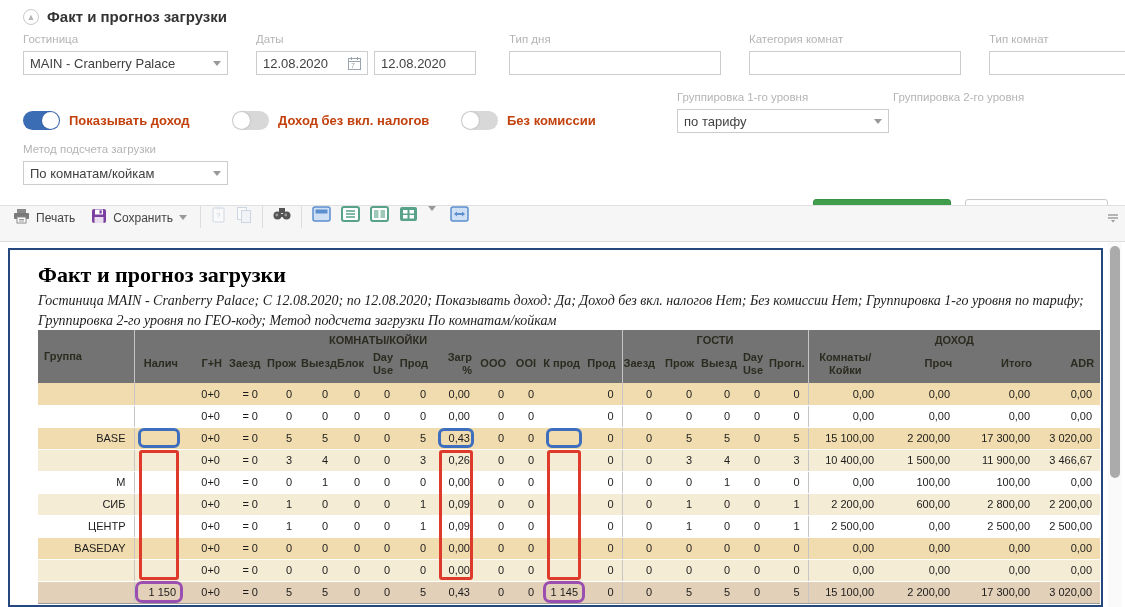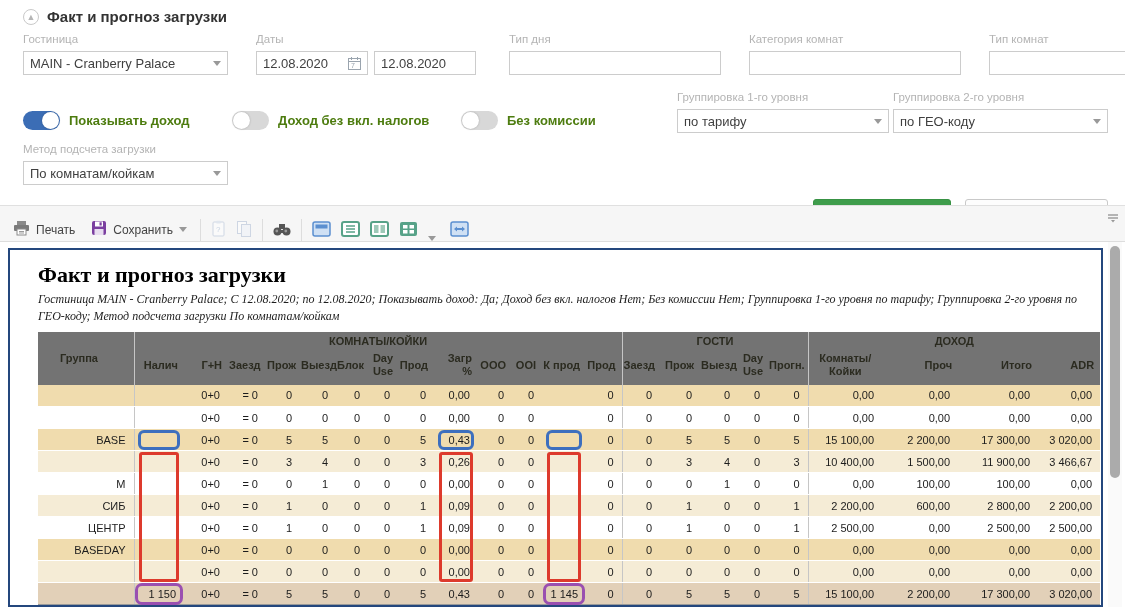--- a/index.html
+++ b/index.html
@@ -26,51 +26,51 @@
   .cal-icon { color:#9aa4ae; display:flex; }
   .row2 { margin-top:16px; display:grid; grid-template-columns:205px 225px 212px 212px 215px; column-gap:4px; }
   .toggle-wrap { display:flex; align-items:center; gap:9px; padding-top:16px; }
   .toggle { width:37px; height:19px; border-radius:10px; position:relative; cursor:pointer; flex:0 0 auto; }
   .toggle.on  { background:#3b6db5; }
   .toggle.off { background:#d8d8d8; }
   .knob { width:17px; height:17px; border-radius:50%; background:#fff; position:absolute; top:1px;
     box-shadow:0 0 2px rgba(0,0,0,.25); }
   .toggle.on  .knob { right:1px; }
   .toggle.off .knob { left:1px; }
-  .toggle-label { font-size:13px; font-weight:bold; color:#4d7c0f; }
+  .toggle-label { font-size:13px; font-weight:bold; color:#c2410c; }
   .row3 { margin-top:10px; width:205px; }
   .btn-row { margin-top:14px; display:flex; justify-content:flex-end; gap:14px; padding-right:17px; }
   .btn { height:27px; padding:0 18px; font-size:13px; border-radius:3px; cursor:pointer;
     display:flex; align-items:center; }
   .btn-green { background:#3f9d4c; border:1px solid #389244; color:#fff; }
   .btn-plain { background:#fdfdfd; border:1px solid #c9c9c9; color:#555; }
 
   
   .toolbar { height:37px; border-top:1px solid #e0e0e0; border-bottom:1px solid #ddd;
-    background:#f6f6f6; display:flex; align-items:flex-end; gap:10px; padding:0 10px; position:relative; }
+    background:#f6f6f6; display:flex; align-items:flex-start; gap:10px; padding:0 10px; position:relative; }
   .tbtn { display:flex; align-items:center; gap:6px; font-size:12px; color:#444; cursor:pointer; padding:2px 3px; }
   .tsep { width:1px; height:22px; background:#ddd; }
   .dim { opacity:.55; }
   .splitter { position:absolute; right:6px; top:3px; color:#999; }
 
   
   .report-region { position:relative; height:365px; }
   .report-panel { margin:6px 0 0 8px; width:1095px; height:359px; border:2px solid #24477d;
     background:#fff; padding:12px 4px 0 28px; overflow:hidden; }
   .rep-title { font-family:"Liberation Serif", serif; font-size:22px; font-weight:bold; color:#000;
     margin-bottom:3px; }
-  .rep-sub { font-family:"Liberation Serif", serif; font-style:italic; font-size:12px; color:#1d1d1d;
-    line-height:1.4; width:1052px; margin-bottom:7px; }
+  .rep-sub { font-family:"Liberation Serif", serif; font-style:italic; font-size:14px; color:#1d1d1d;
+    line-height:1.4; width:1052px; }
   .table-wrap { position:relative; width:1062px; }
   table.rep { border-collapse:collapse; table-layout:fixed; width:1062px; font-size:11px; color:#1c1c1c; }
   table.rep th { background:#737373; color:#2b2b20; font-weight:bold; font-size:11px; line-height:1.15; }
   th.gh { height:16px; text-align:center; vertical-align:bottom; padding-top:2px; }
   th.ch { height:37px; vertical-align:middle; text-align:right; padding:1px 6px 3px 1px; }
   th.ch.c { text-align:center; padding:1px 1px 3px; }
-  th.grp-col { text-align:left; vertical-align:middle; padding-left:22px; }
+  th.grp-col { text-align:left; vertical-align:middle; padding-left:6px; }
   .sec-l { border-left:1px solid #c6c6c6; }
   table.rep td { height:22px; padding:0 8px 0 2px; text-align:right; white-space:nowrap;
     border-bottom:1px solid #fff; }
   td.cell-group { text-align:left; padding-left:6px; }
   td.ind { padding-left:20px; }
   td.eq { text-align:left; padding-left:3px; }
   tr.tan   td { background:#f0dcae; }
   tr.white td { background:#ffffff; }
   tr.cream td { background:#f5ecd6; }
   tr.total td { background:#e2d0b8; border-top:1px solid #9a9a9a; border-bottom:1px solid #9a9a9a; }
@@ -155,24 +155,20 @@
     </div>
     <div>
       <div class="flabel">Группировка 1-го уровня</div>
       <div class="fld selectbox">
         <span>по тарифу</span>
         <span class="caret"></span>
       </div>
     </div>
     <div>
       <div class="flabel">Группировка 2-го уровня</div>
-      <div class="fld selectbox">
-        <span>по ГЕО-коду</span>
-        <span class="caret"></span>
-      </div>
     </div>
   </div>
 
   <div class="row3">
     <div class="flabel">Метод подсчета загрузки</div>
     <div class="fld selectbox">
       <span>По комнатам/койкам</span>
       <span class="caret"></span>
     </div>
   </div>

